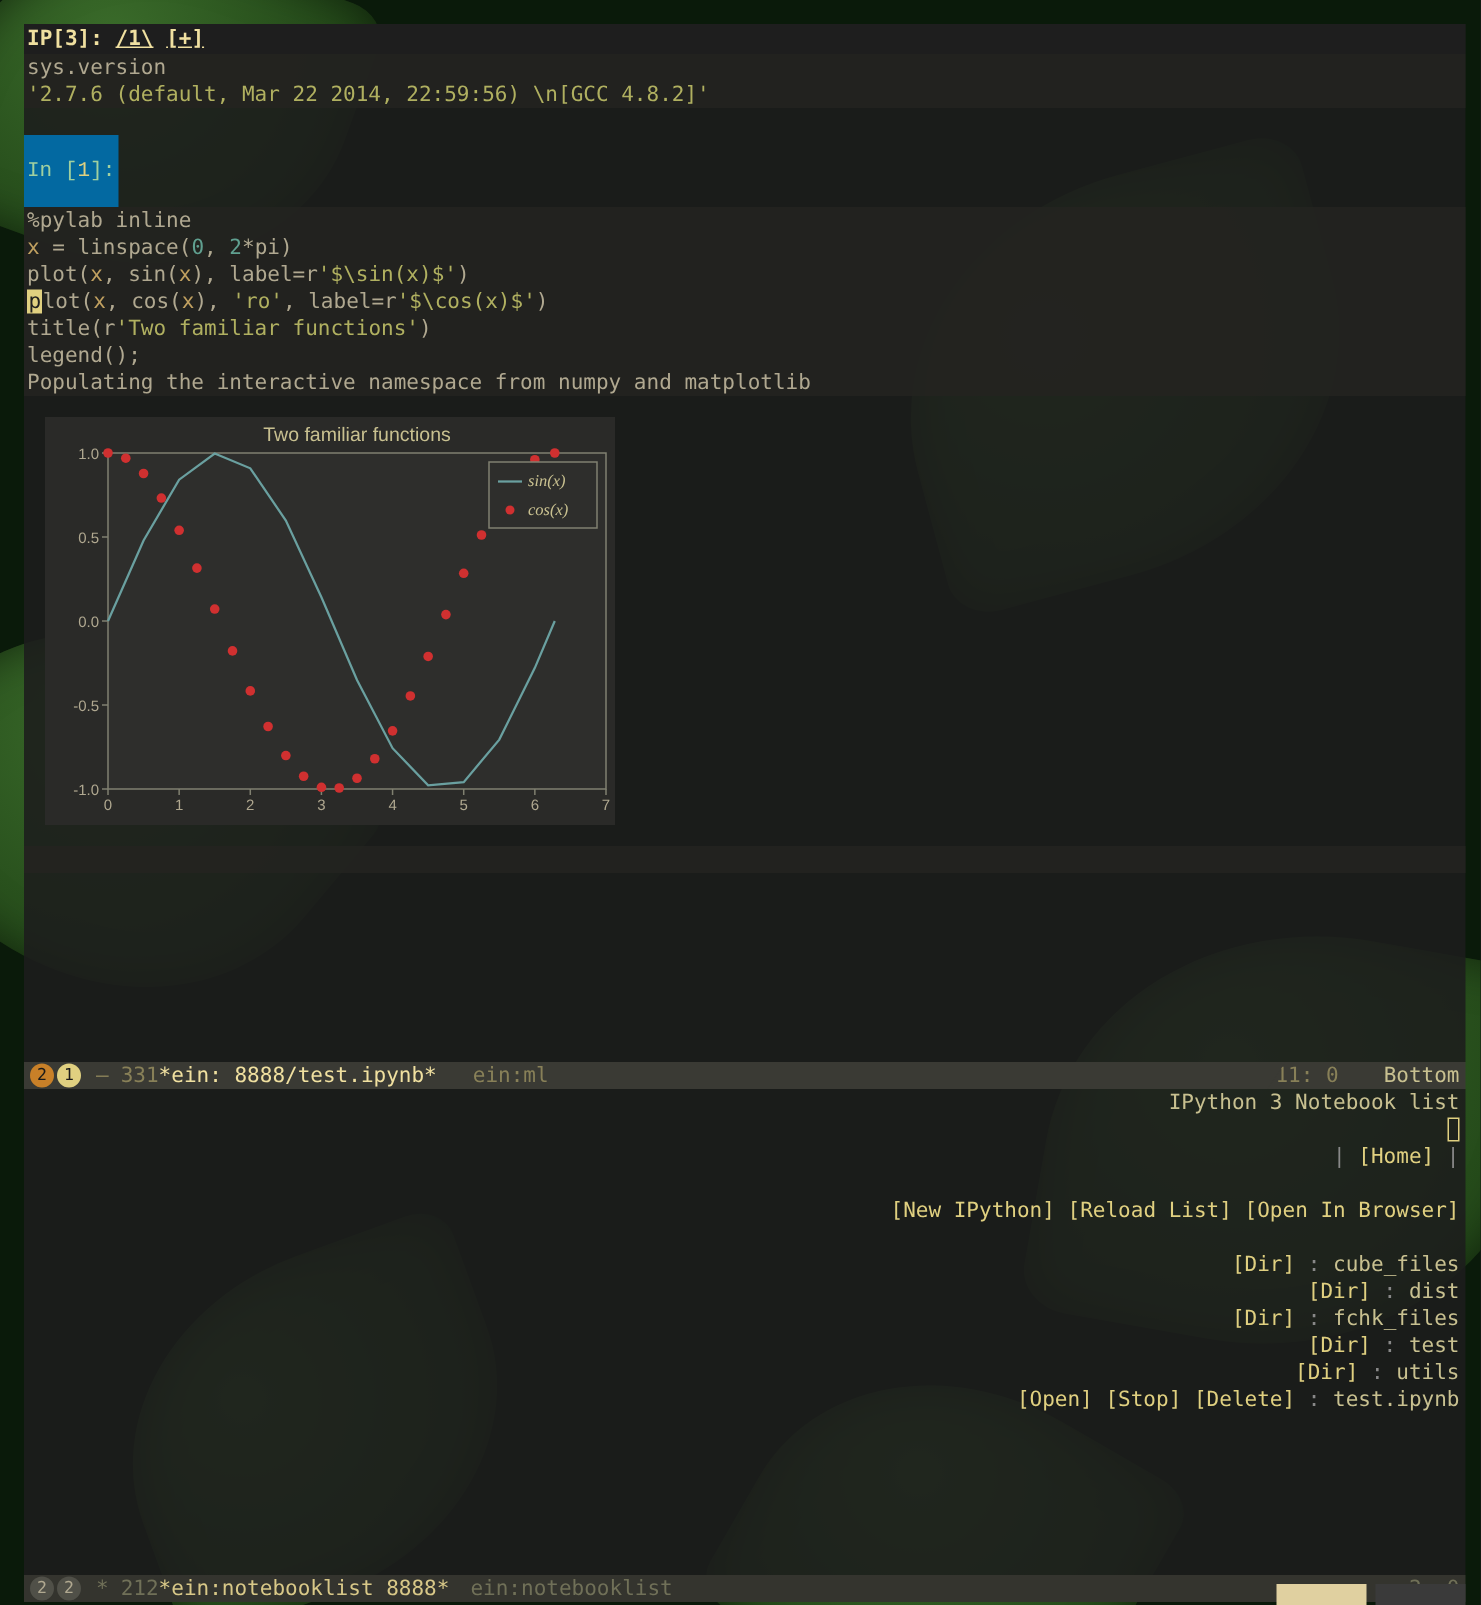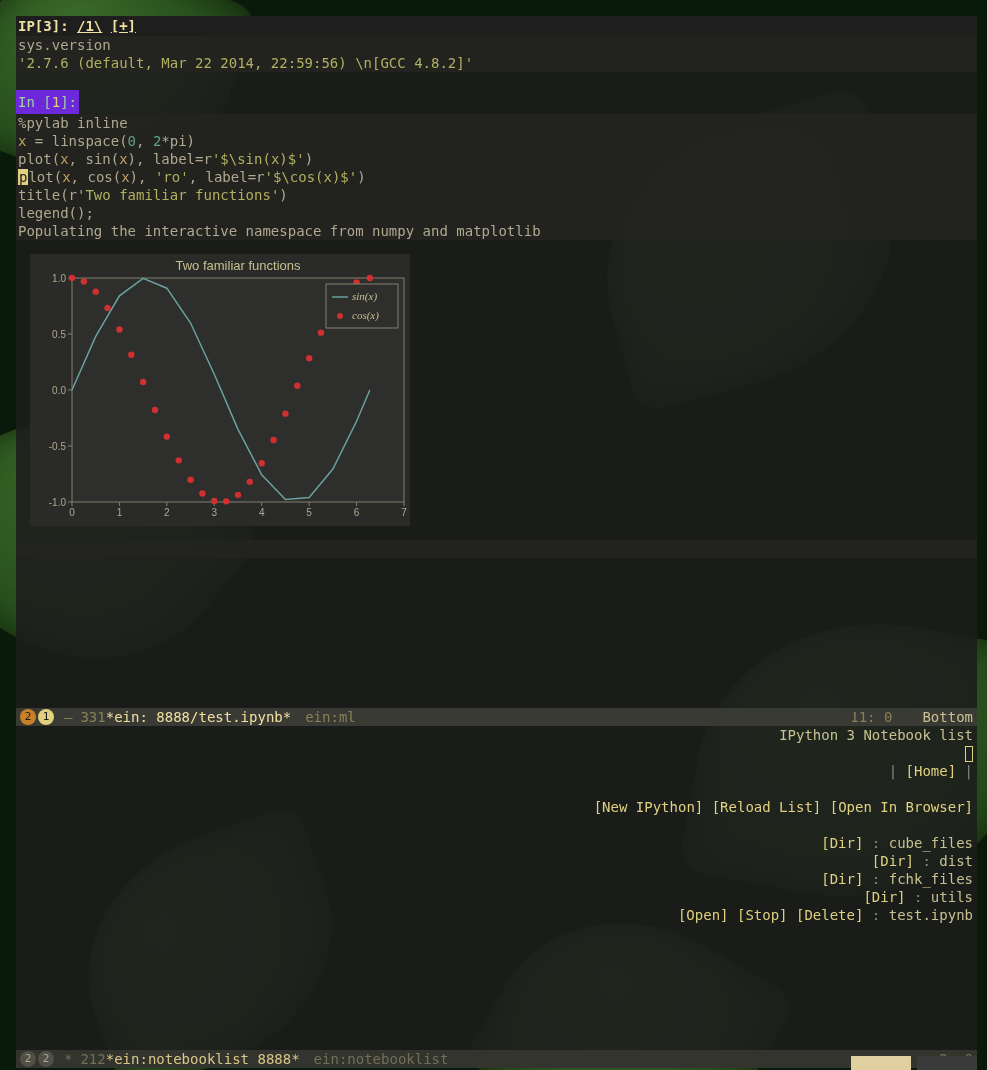--- a/index.html
+++ b/index.html
@@ -42,24 +42,25 @@
     background: #1e1e1e;
     color: #c8c090;
     padding: 0 2px;
     height: 20px;
     line-height: 20px;
     font-weight: bold;
   }
   .tab-bar .active-tab { color: #f0e0a0; text-decoration: underline; }
   .tab-bar .tab-label { color: #f0e0a0; }
   .cell-prompt {
-    background: #6d28d9;
+    background: #0369a1;
     color: #a0d0a0;
-    padding: 4px 2px;
+    padding: 16px 2px;
     display: inline-block;
+    font-family: Liberation Mono, monospace;
   }
   .prompt-num { color: #e0d080; }
   .code-area {
     background: rgba(36,36,32,0.9);
     padding: 0 2px;
     line-height: 18px;
     white-space: pre;
   }
   .k-grey { color: #b0a890; }
   .k-olive { color: #b0b060; }
@@ -247,21 +248,21 @@
 
   </div>
 
   <div class="modeline">
     <span class="mode-badge badge-orange">2</span>
     <span class="mode-badge badge-yellow">1</span>
     <span style="margin:0 8px;color:#888058">—</span>
     <span style="color:#888058">331</span>
     <span> </span>
     <span class="mode-file">*ein: 8888/test.ipynb*</span>
-    <span style="margin-left:14px" class="mode-mode">ein:ml</span>
+    <span style="margin-left:24px" class="mode-mode">ein:ml</span>
     <span class="mode-spacer"></span>
     <span style="color:#888058;margin-right:30px">11: 0</span>
     <span style="color:#c8c090">Bottom</span>
     <div class="notch" style="right:120px;top:0;border-width:18px 12px 0 0;border-color:#3a3a34 transparent transparent transparent"></div>
   </div>
 
   <div class="pane pane-bottom">
     <div class="nb-list">
       <div class="nb-title">IPython 3 Notebook list</div>
       <div><span class="mini-cursor"></span></div>
@@ -278,20 +279,21 @@
         <span> </span>
         <span class="nb-link">[Reload List]</span>
         <span> </span>
         <span class="nb-link">[Open In Browser]</span>
       </div>
       <div style="height:18px"></div>
       <div id="dir-list">
           <div> <span class="nb-dir-label">[Dir]</span><span class="nb-colon"> : </span><span>cube_files</span></div>
           <div> <span class="nb-dir-label">[Dir]</span><span class="nb-colon"> : </span><span>dist</span></div>
           <div> <span class="nb-dir-label">[Dir]</span><span class="nb-colon"> : </span><span>fchk_files</span></div>
+          <div> <span class="nb-dir-label">[Dir]</span><span class="nb-colon"> : </span><span>test</span></div>
           <div> <span class="nb-dir-label">[Dir]</span><span class="nb-colon"> : </span><span>utils</span></div>
         </div>
       <div>
         <span> </span>
         <span class="nb-link">[Open]</span>
         <span> </span>
         <span class="nb-link">[Stop]</span>
         <span> </span>
         <span class="nb-link">[Delete]</span>
         <span class="nb-colon"> : </span>

